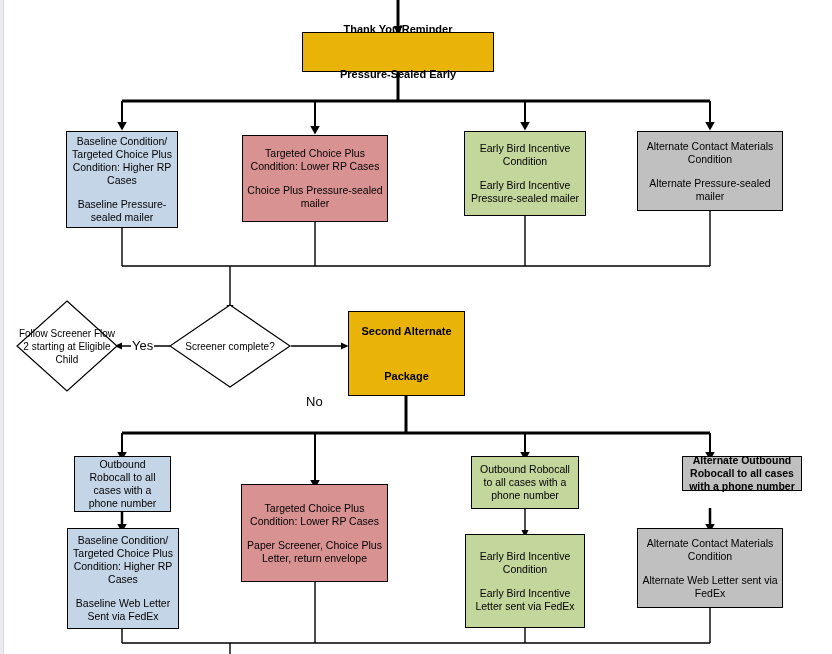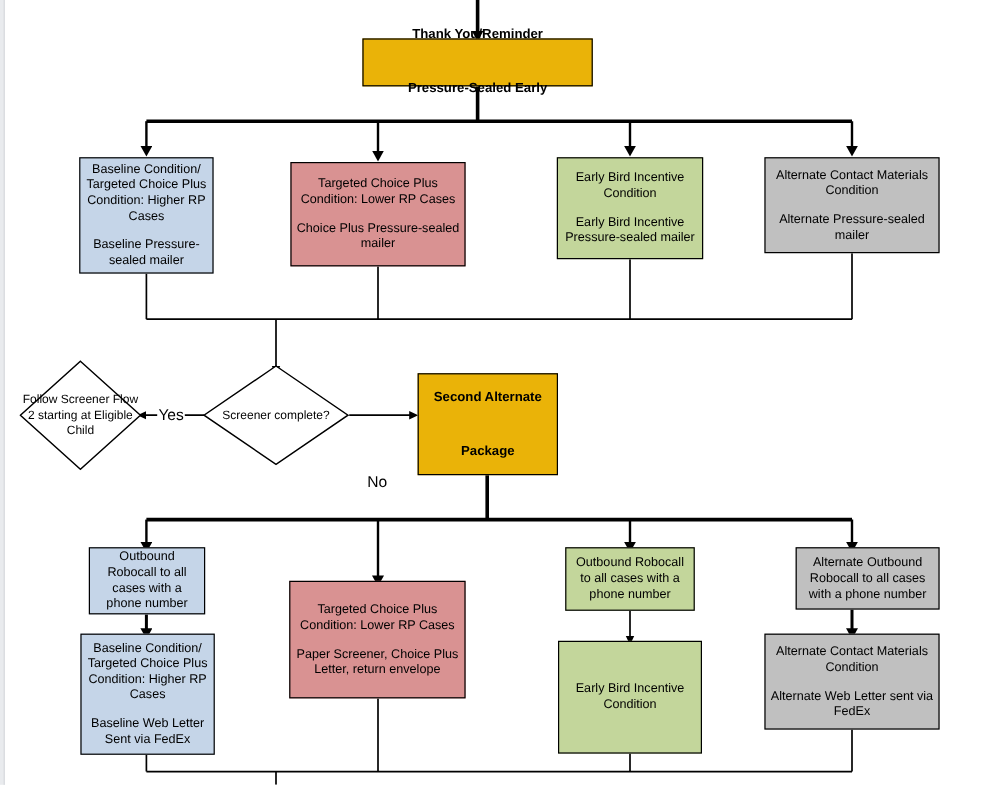--- a/index.html
+++ b/index.html
@@ -203,36 +203,37 @@
   </div>
 
   <div class="node fill-blue" style="left:74px; top:456px; width:97px; height:56px;">
     <span class="para">Outbound Robocall to all cases with a phone number</span>
   </div>
 
   <div class="node fill-green" style="left:471px; top:456px; width:108px; height:53px;">
     <span class="para">Outbound Robocall to all cases with a phone number</span>
   </div>
 
-  <div class="node fill-gray" style="left:663px; top:456px; width:120px; height:52px;">
+  <div class="node fill-gray" style="left:682px; top:456px; width:120px; height:35px;font-weight:bold;">
     <span class="para">Alternate Outbound Robocall to all cases with a phone number</span>
   </div>
 
   <div class="node fill-blue" style="left:67px; top:528px; width:112px; height:101px;">
     <span class="para">Baseline Condition/ Targeted Choice Plus Condition: Higher RP Cases</span>
     <span class="para">Baseline Web Letter Sent via FedEx</span>
   </div>
 
   <div class="node fill-pink" style="left:241px; top:484px; width:147px; height:98px;">
     <span class="para">Targeted Choice Plus Condition: Lower RP Cases</span>
     <span class="para">Paper Screener, Choice Plus Letter, return envelope</span>
   </div>
 
   <div class="node fill-green" style="left:465px; top:534px; width:120px; height:94px;">
     <span class="para">Early Bird Incentive Condition</span>
+    <span class="para">Early Bird Incentive Letter sent via FedEx</span>
   </div>
 
   <div class="node fill-gray" style="left:637px; top:528px; width:146px; height:80px;">
     <span class="para">Alternate Contact Materials Condition</span>
     <span class="para">Alternate Web Letter sent via FedEx</span>
   </div>
 
 </div>
 
 </body></html>

